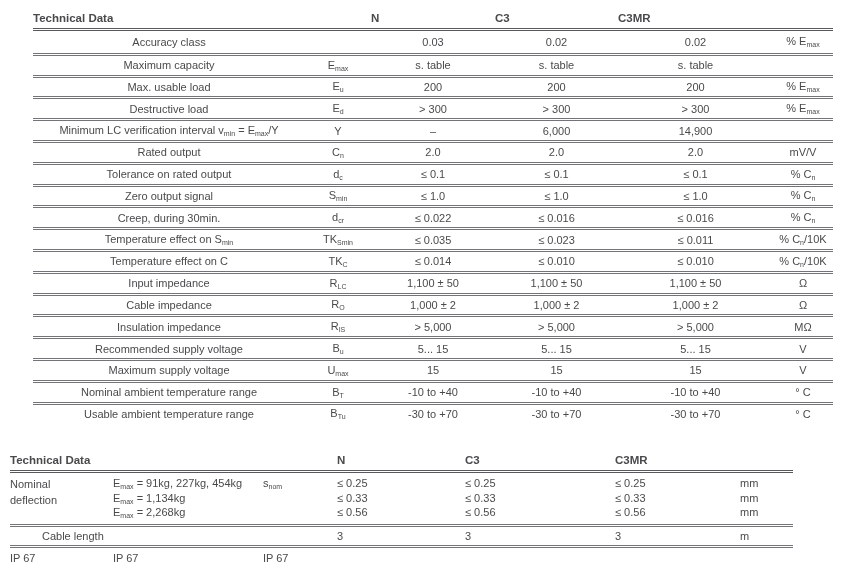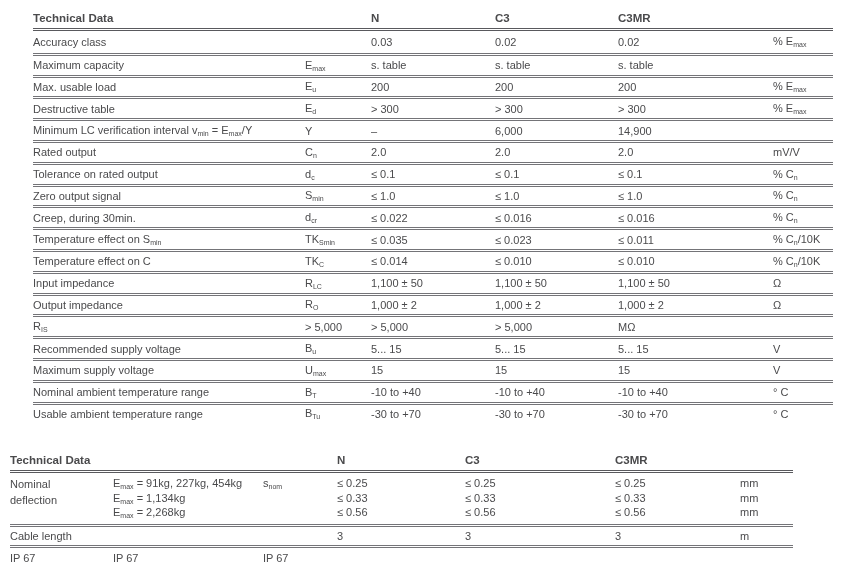--- a/index.html
+++ b/index.html
@@ -7,21 +7,21 @@
         font-family:"Liberation Sans","DejaVu Sans",sans-serif;color:#4a4a4c;}
   .tbl{position:absolute;}
   #table1{left:33px;top:8px;width:800px;}
   #table2{left:10px;top:449px;width:783px;}
 
   .t1grid{display:grid;grid-template-columns:272px 66px 124px 123px 155px 60px;}
   .t2grid{display:grid;grid-template-columns:103px 150px 74px 128px 150px 125px 53px;}
 
   .t1head{height:20px;align-items:center;font-weight:bold;font-size:11.5px;
           border-bottom:3px double #59595d;}
-  .t1row{height:21.8px;align-items:center;box-sizing:border-box;font-size:11px;}
+  .t1row{height:21.8px;align-items:center;box-sizing:border-box;font-size:11px;text-align:center;}
   .t1row + .t1row{border-top:3px double #747478;}
 
   .t2head{height:24px;align-items:center;font-weight:bold;font-size:11.5px;box-sizing:border-box;
           border-bottom:3px double #59595d;}
   .t2defl{padding:3px 0 4px 0;border-bottom:3px double #747478;font-size:11px;}
   .t2row{height:21px;align-items:center;box-sizing:border-box;font-size:11px;}
   .t2row + .t2row{border-top:none;}
   #cable-row{border-bottom:3px double #747478;}
 
   .cell{white-space:nowrap;overflow:visible;}
@@ -65,21 +65,21 @@
     <div class="t1grid t1row">
       <div class="cell">Max. usable load</div>
       <div class="cell">E<sub>u</sub></div>
       <div class="cell">200</div>
       <div class="cell">200</div>
       <div class="cell">200</div>
       <div class="cell">% E<sub>max</sub></div>
     </div>
 
     <div class="t1grid t1row">
-      <div class="cell">Destructive table</div>
+      <div class="cell">Destructive load</div>
       <div class="cell">E<sub>d</sub></div>
       <div class="cell">&gt; 300</div>
       <div class="cell">&gt; 300</div>
       <div class="cell">&gt; 300</div>
       <div class="cell">% E<sub>max</sub></div>
     </div>
 
     <div class="t1grid t1row">
       <div class="cell">Minimum LC verification interval v<sub>min</sub> = E<sub>max</sub>/Y</div>
       <div class="cell">Y</div>
@@ -146,29 +146,30 @@
     <div class="t1grid t1row">
       <div class="cell">Input impedance</div>
       <div class="cell">R<sub>LC</sub></div>
       <div class="cell">1,100 ± 50</div>
       <div class="cell">1,100 ± 50</div>
       <div class="cell">1,100 ± 50</div>
       <div class="cell">Ω</div>
     </div>
 
     <div class="t1grid t1row">
-      <div class="cell">Output impedance</div>
+      <div class="cell">Cable impedance</div>
       <div class="cell">R<sub>O</sub></div>
       <div class="cell">1,000 ± 2</div>
       <div class="cell">1,000 ± 2</div>
       <div class="cell">1,000 ± 2</div>
       <div class="cell">Ω</div>
     </div>
 
     <div class="t1grid t1row">
+      <div class="cell">Insulation impedance</div>
       <div class="cell">R<sub>IS</sub></div>
       <div class="cell">&gt; 5,000</div>
       <div class="cell">&gt; 5,000</div>
       <div class="cell">&gt; 5,000</div>
       <div class="cell">MΩ</div>
     </div>
 
     <div class="t1grid t1row">
       <div class="cell">Recommended supply voltage</div>
       <div class="cell">B<sub>u</sub></div>
@@ -244,21 +245,21 @@
         <div>≤ 0.56</div>
       </div>
       <div class="lines">
         <div>mm</div>
         <div>mm</div>
         <div>mm</div>
       </div>
     </div>
 
     <div id="cable-row" class="t2grid t2row">
-      <div class="cell" style="grid-column:1 / span 3;">Cable length</div>
+      <div class="cell" style="grid-column:1 / span 3;margin-left:32px;">Cable length</div>
       <div class="cell">3</div>
       <div class="cell">3</div>
       <div class="cell">3</div>
       <div class="cell">m</div>
     </div>
 
     <div class="t2grid t2row">
       <div class="cell">IP 67</div>
       <div class="cell">IP 67</div>
       <div class="cell">IP 67</div>

